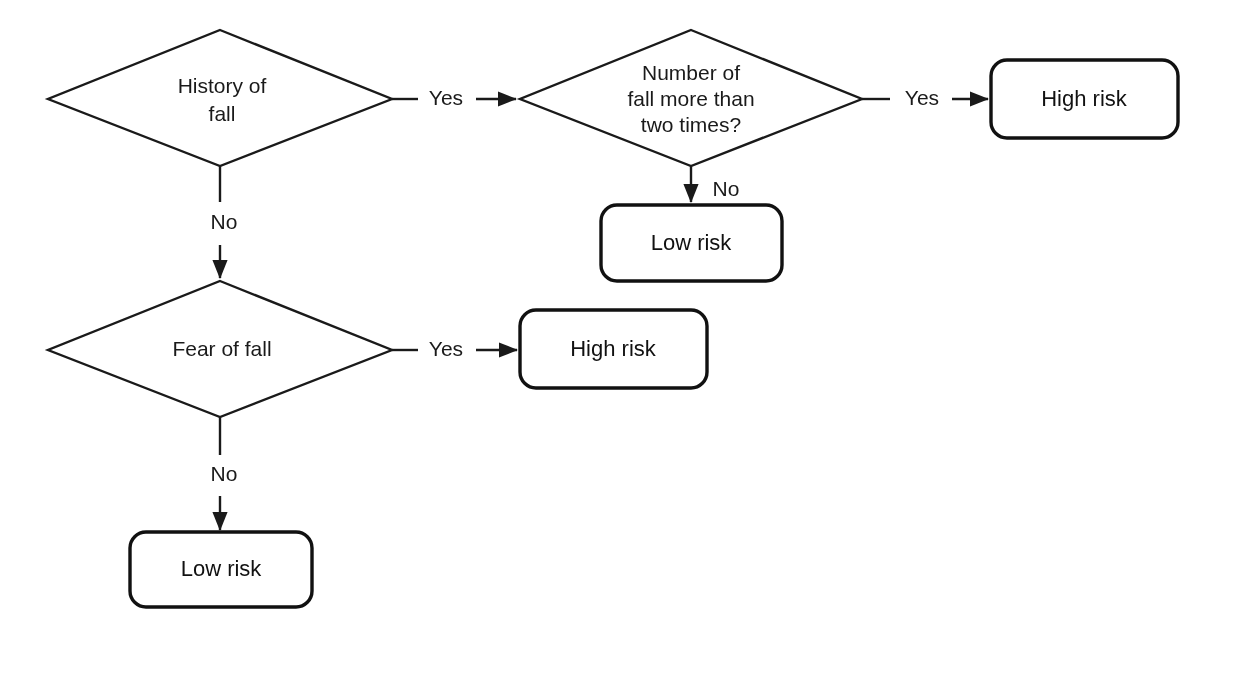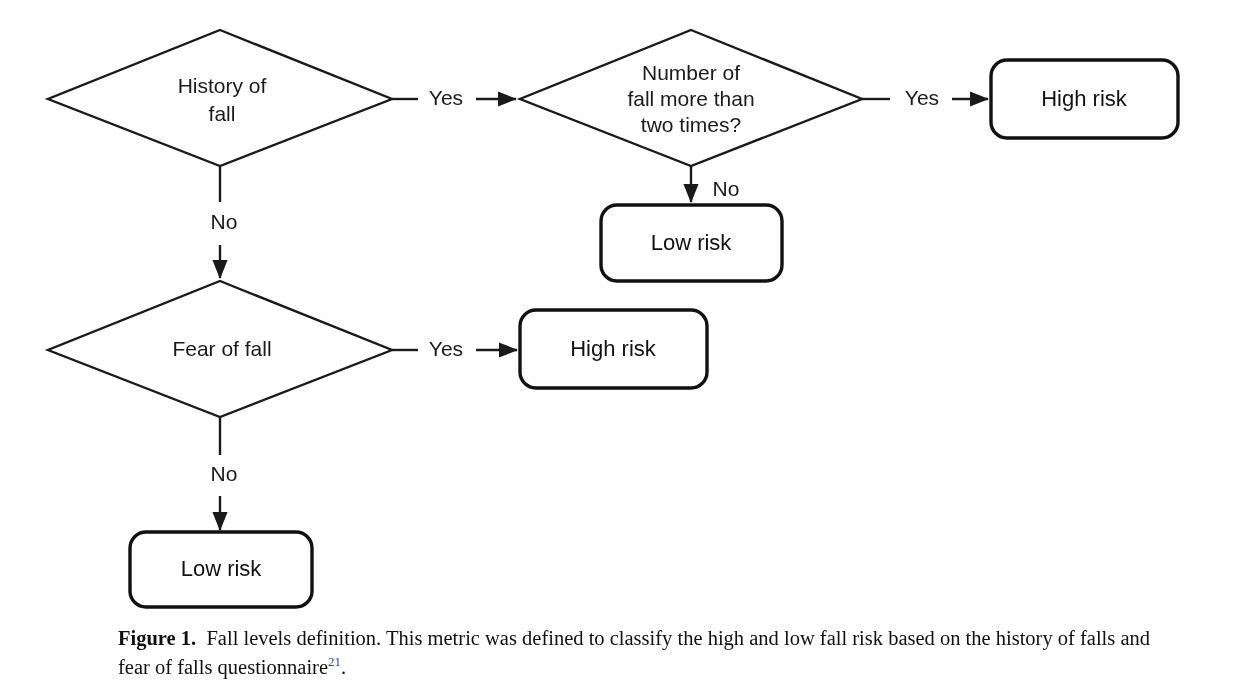--- a/index.html
+++ b/index.html
@@ -165,15 +165,14 @@
       <text class="box-label" x="613" y="350">High risk</text>
     </g>
 
     <g>
       <rect class="box-stroke" x="130" y="532" width="182" height="75" rx="16" ry="16"></rect>
       <text class="box-label" x="221" y="570">Low risk</text>
     </g>
 
   </svg>
 
-  <div id="caption"><span class="cap-strong">Figure 1.</span>&nbsp;&nbsp;<span>Fall levels definition. This metric was defined to classify the high and low fall risk based on the history of falls and fear of falls questionnaire</span><span class="cap-ref">21</span><span>.</span></div>
 
 </div>
 
 </body></html>

